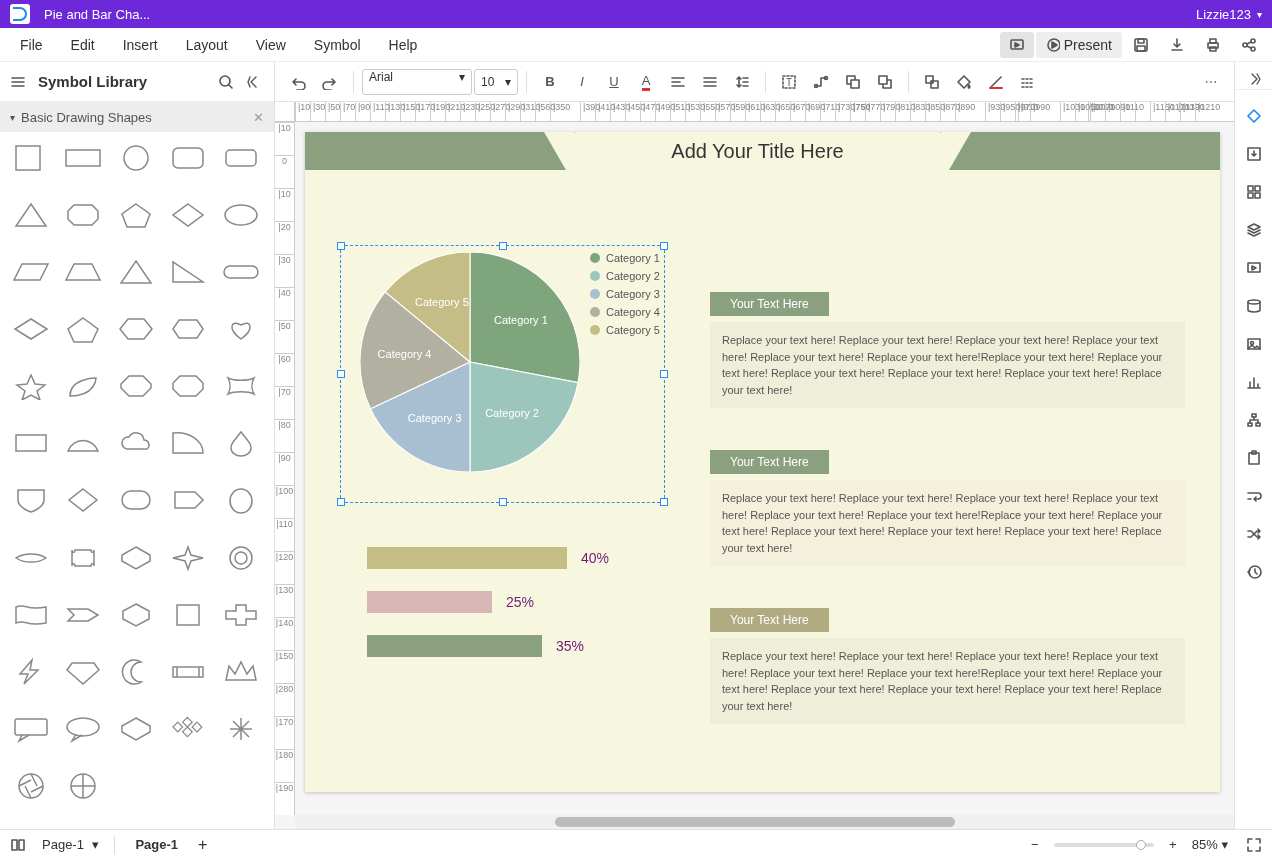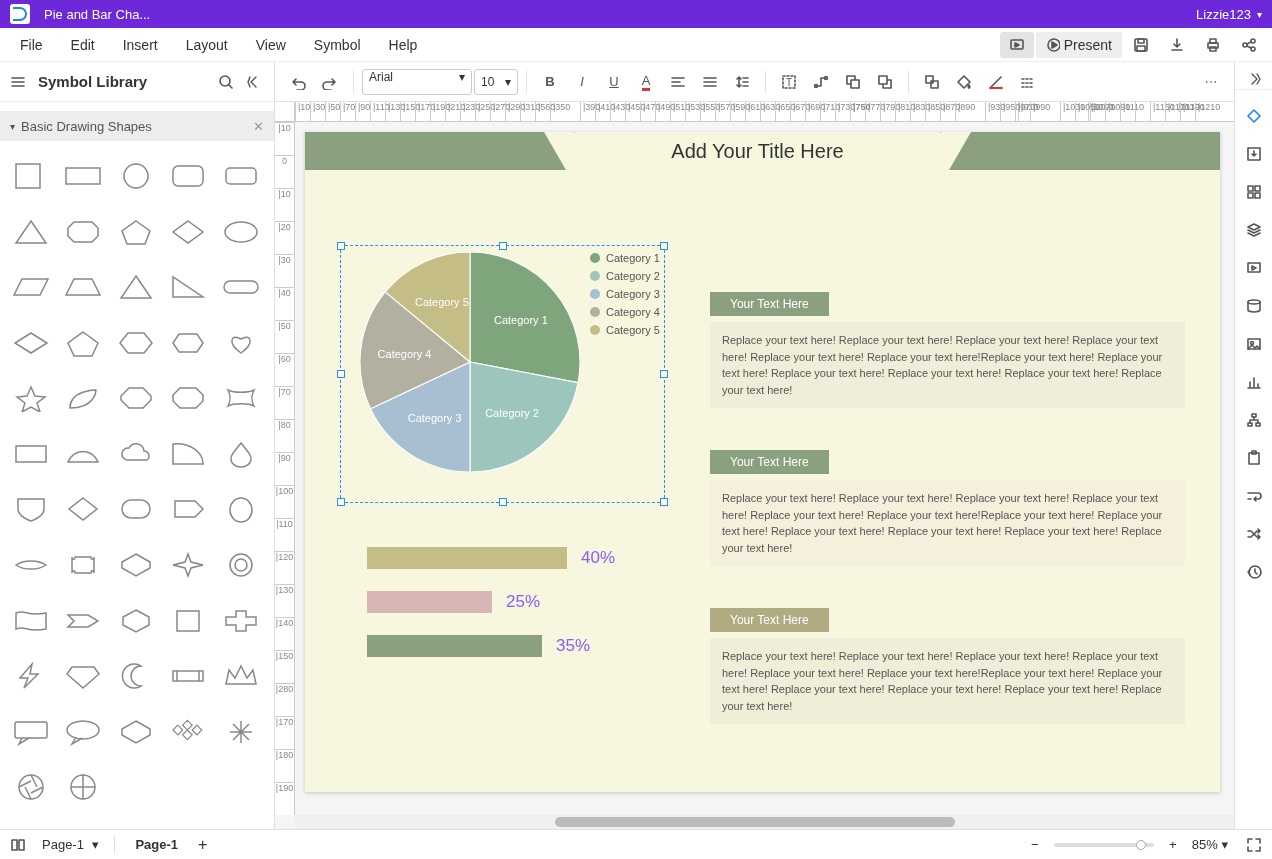--- a/index.html
+++ b/index.html
@@ -17,21 +17,21 @@
 .menubar { height: 34px; background: #fff; display: flex; align-items: center; padding: 0 6px; border-bottom: 1px solid #eee; }
 .menubar .menu { padding: 0 14px; cursor: pointer; font-size: 14px; color: #333; }
 .menubar .spacer { flex: 1; }
 .menubar .right-tools { display: flex; align-items: center; gap: 2px; }
 .menubar .tool-btn { width: 34px; height: 26px; display: flex; align-items: center; justify-content: center; cursor: pointer; border-radius:3px; }
 .menubar .present-btn { display:flex; align-items:center; gap:4px; padding:0 10px; height:26px; background:#eee; border-radius:3px; cursor:pointer; font-size:14px;}
 .menubar .present-icon-wrap{ width:34px;height:26px;display:flex;align-items:center;justify-content:center;background:#e3e3e3;border-radius:3px;}
 
 
 .main { display: flex; height: calc(100% - 28px - 34px - 30px); }
-.sidebar-left { width: 275px; border-right: 1px solid #e0e0e0; display:flex; flex-direction:column;gap:9px; }
+.sidebar-left { width: 275px; border-right: 1px solid #e0e0e0; display:flex; flex-direction:column; }
 .sl-head { height: 40px; display:flex; align-items:center; padding:0 10px; gap:10px; border-bottom:1px solid #eee;}
 .sl-head .burger{width:16px;}
 .sl-head .title{flex:1;font-weight:bold;font-size:15px;}
 .sl-head .icn{width:18px;cursor:pointer;}
 .sl-section{height:30px;background:#ededed;display:flex;align-items:center;padding:0 10px;font-size:13px;color:#555;}
 .sl-section .chev{margin-right:6px;font-size:10px;}
 .sl-section .x{margin-left:auto;color:#999;cursor:pointer;}
 .shapes-grid{flex:1;overflow:auto;padding:10px;display:grid;grid-template-columns:repeat(5,1fr);gap:8px;}
 .shape{width:42px;height:32px;display:flex;align-items:center;justify-content:center;cursor:pointer;}
 .shape svg{width:38px;height:28px;}
@@ -75,21 +75,21 @@
 .pie{position:absolute;left:55px;top:120px;width:220px;height:220px;}
 .pie-label{position:absolute;color:#fff;font-size:11px;transform:translate(-50%,-50%);pointer-events:none;}
 .legend{position:absolute;left:285px;top:120px;font-size:11px;color:#555;}
 .legend .li{display:flex;align-items:center;gap:6px;margin-bottom:6px;}
 .legend .dot{width:10px;height:10px;border-radius:50%;}
 
 
 .bars{position:absolute;left:62px;top:415px;width:300px;}
 .bar-row{display:flex;align-items:center;margin-bottom:22px;height:22px;}
 .bar{height:22px;}
-.bar-lbl{margin-left:14px;font-size:17px;color:#8b5cf6;}
+.bar-lbl{margin-left:14px;font-size:14px;color:#701a75;}
 
 
 .txtblock{position:absolute;left:405px;width:475px;}
 .tb-head{background:#8aa07e;color:#fff;font-size:12px;padding:5px 20px;display:inline-block;}
 .tb-body{background:rgba(0,0,0,.03);padding:10px 12px;font-size:11px;color:#555;line-height:1.5;margin-top:6px;}
 .tb2 .tb-body{background:rgba(200,140,150,.06);}
 .tb3 .tb-head{background:#b0ab80;}
 
 
 .rail{width:38px;border-left:1px solid #e0e0e0;display:flex;flex-direction:column;align-items:center;padding-top:6px;gap:14px;}

